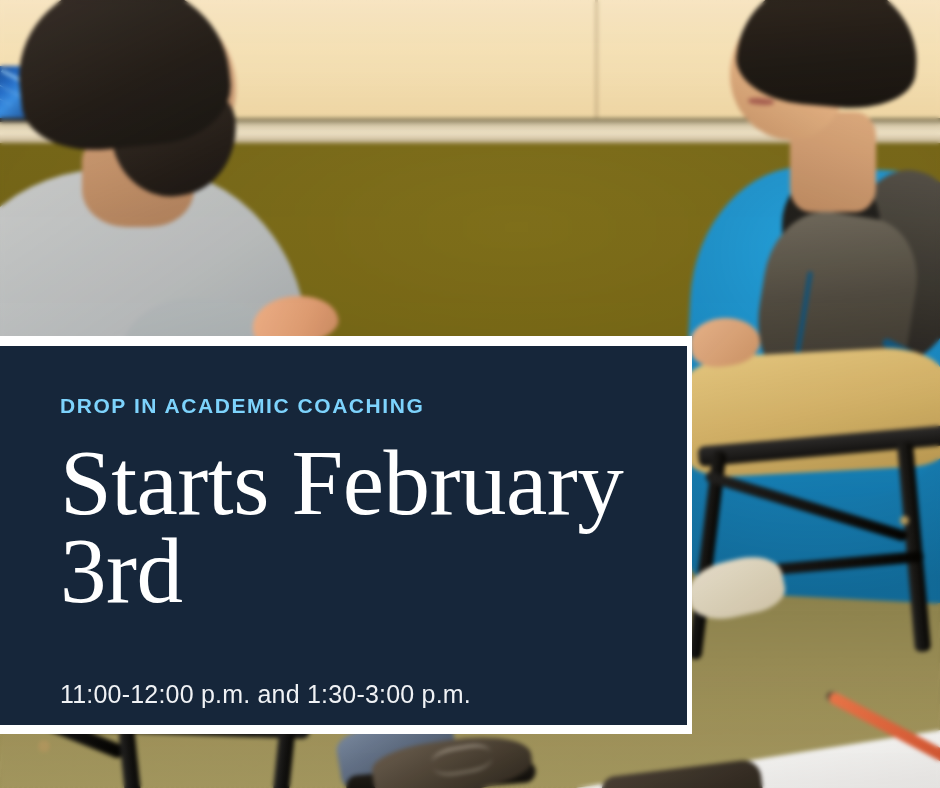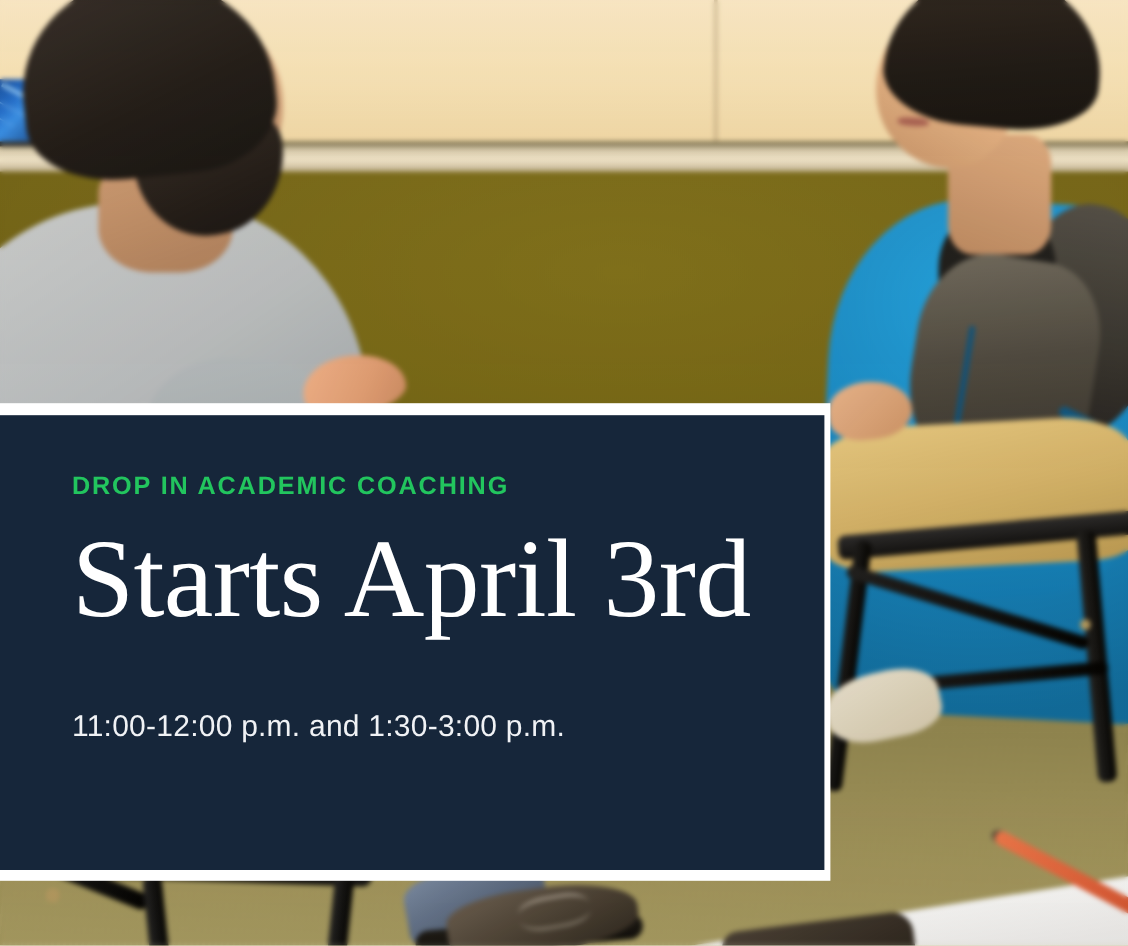--- a/index.html
+++ b/index.html
@@ -493,21 +493,21 @@
     left: 74px;
     top: 48px;
     right: 24px;
   }
 
   .kicker {
     font-family: "Liberation Sans", sans-serif;
     font-weight: 700;
     font-size: 21px;
     letter-spacing: 1.55px;
-    color: #22c55e;
+    color: #7dd3fc;
     text-transform: uppercase;
     line-height: 1.1;
     margin: 0;
     white-space: nowrap;
   }
 
   .headline {
     font-family: "Liberation Serif", "DejaVu Serif", serif;
     font-weight: 400;
     font-size: 93px;
@@ -597,19 +597,19 @@
     <div class="photo-blur"></div>
     <div class="photo-warm"></div>
   </div>
 
   <div class="overlay-frame"></div>
 
   <div class="overlay-card">
     <div class="overlay-inner">
       <p class="kicker">DROP IN ACADEMIC COACHING</p>
 
-      <h1 class="headline">Starts April 3rd</h1>
+      <h1 class="headline">Starts February 3rd</h1>
 
       <p class="subline">11:00-12:00 p.m. and 1:30-3:00 p.m.</p>
     </div>
   </div>
 
 </div>
 
 </body></html>

